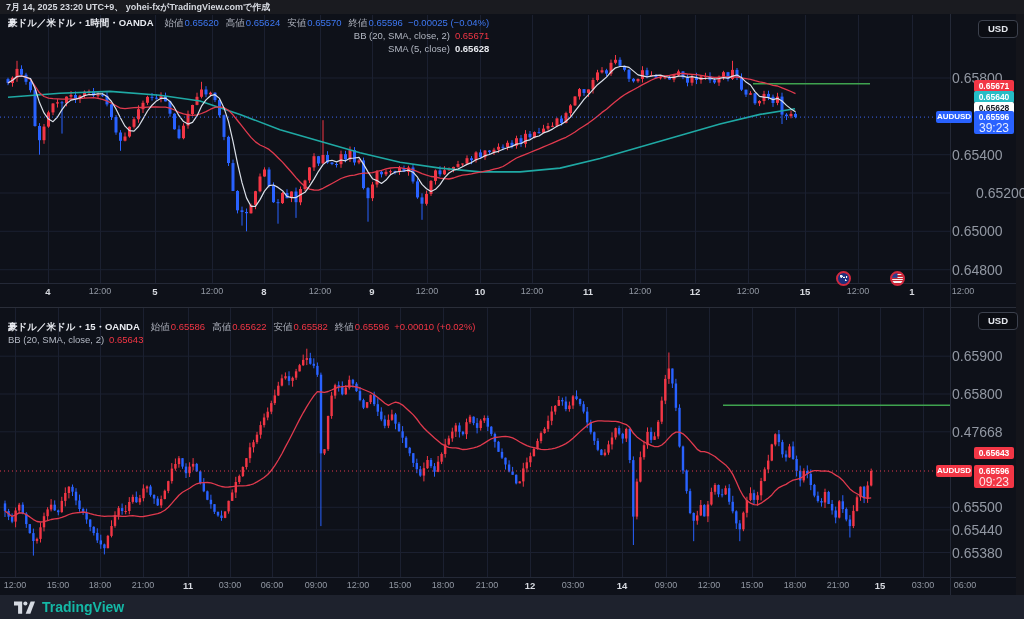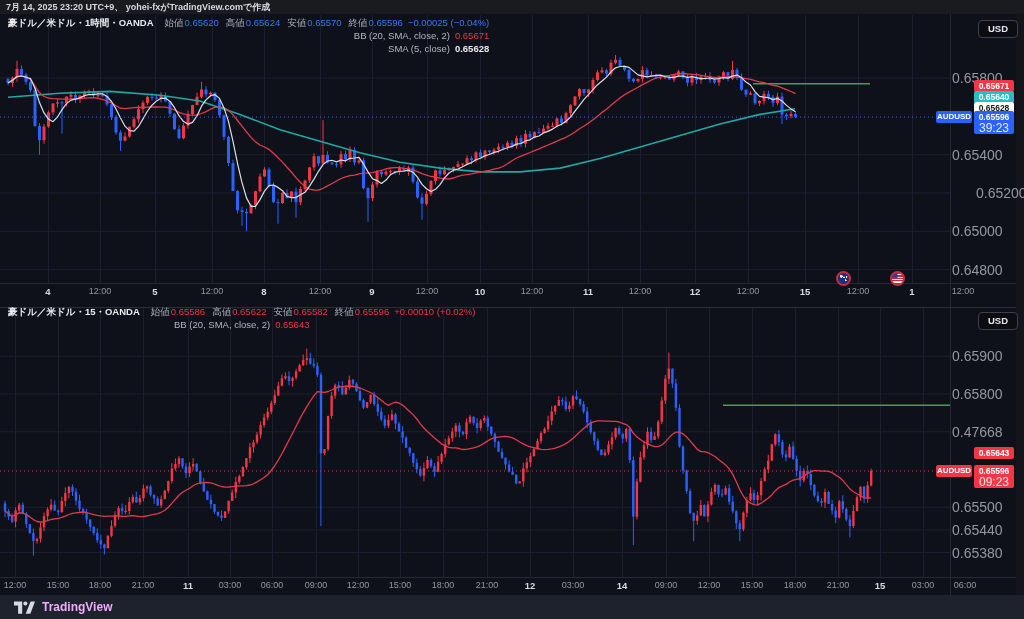--- a/index.html
+++ b/index.html
@@ -28,21 +28,21 @@
   .usd{position:absolute;left:978px;width:38px;height:16px;border:1px solid #3c414d;
        border-radius:4px;background:#0b0d13;color:#e4e7ed;font-size:9.5px;font-weight:bold;
        text-align:center;line-height:16px;z-index:6;}
   .vborder{position:absolute;left:950px;top:14px;width:1px;height:581px;background:#242937;z-index:3;}
   .hborder{position:absolute;left:0;width:1016px;height:1px;background:#242937;z-index:3;}
   .gutter{position:absolute;left:1016px;top:14px;width:8px;height:581px;background:#14151b;z-index:3;}
   .flag{position:absolute;width:15px;height:15px;border-radius:50%;box-sizing:border-box;
         border:2px solid #d2293f;overflow:hidden;z-index:5;}
   #footer{position:absolute;left:0;top:595px;width:1024px;height:24px;background:#1e222d;
           z-index:8;display:flex;align-items:center;padding-left:14px;box-sizing:border-box;}
-  #footer .brand{color:#f0abfc;font-size:12px;font-weight:bold;margin-left:7px;}
+  #footer .brand{color:#14b8a6;font-size:14px;font-weight:bold;margin-left:7px;}
 </style>
 </head>
 <body>
 
 <div id="topbar">
   <span>7月 14, 2025 23:20 UTC+9、 yohei-fxがTradingView.comで作成</span>
 </div>
 
 <svg id="chartsvg" width="1024" height="581">
     <rect x="0" y="0" width="1024" height="581" fill="#0e1119"></rect>
@@ -1034,21 +1034,21 @@
     <div class="tlab" style="left: 709px; top: 580px;">12:00</div>
     <div class="tlab" style="left: 752px; top: 580px;">15:00</div>
     <div class="tlab" style="left: 795px; top: 580px;">18:00</div>
     <div class="tlab" style="left: 838px; top: 580px;">21:00</div>
     <div class="tlab major" style="left: 880px; top: 580px;">15</div>
     <div class="tlab" style="left: 923px; top: 580px;">03:00</div>
     <div class="tlab" style="left: 965px; top: 580px;">06:00</div>
     <div class="badge" style="top: 447px; background: rgb(242, 54, 69); color: rgb(255, 255, 255); height: 12px;">0.65643</div>
     <div class="badge" style="top: 465px; background: rgb(242, 54, 69); color: rgb(255, 255, 255); height: 23px;">0.65596<span class="sub">09:23</span></div>
     <div class="symbadge" style="top: 465px; background: rgb(242, 54, 69);">AUDUSD</div>
-    <div class="legend" style="top: 305px; text-align: center;">
+    <div class="legend" style="top: 320px;">
       <div class="lrow"><span class="sym">豪ドル／米ドル・15・OANDA</span><span class="olbl">始値</span><span style="color:#f23645">0.65586</span><span class="olbl">高値</span><span style="color:#f23645">0.65622</span><span class="olbl">安値</span><span style="color:#f23645">0.65582</span><span class="olbl">終値</span><span style="color:#f23645">0.65596</span><span class="ival" style="color:#f23645">+0.00010 (+0.02%)</span></div>
       <div class="lrow"><span>BB (20, SMA, close, 2)</span><span class="ival" style="color:#f23645;">0.65643</span></div>
     </div>
     <div class="flag" style="left: 836px; top: 271px; background: radial-gradient(circle at 70% 66%, rgb(255, 255, 255) 0px, rgb(255, 255, 255) 0.7px, transparent 1.1px), radial-gradient(circle at 55% 40%, rgb(255, 255, 255) 0px, rgb(255, 255, 255) 0.7px, transparent 1.1px), radial-gradient(circle at 78% 36%, rgb(255, 255, 255) 0px, rgb(255, 255, 255) 0.7px, transparent 1.1px), radial-gradient(circle at 30% 30%, rgba(255, 255, 255, 0.9) 0px, rgba(255, 255, 255, 0.9) 1.2px, transparent 1.6px), rgb(28, 47, 124);"></div>
     <div class="flag" style="left: 890px; top: 271px; background: linear-gradient(rgb(43, 63, 140), rgb(43, 63, 140)) 0px 0px / 50% 45% no-repeat, repeating-linear-gradient(rgb(194, 39, 52) 0px, rgb(194, 39, 52) 1.2px, rgb(242, 242, 242) 1.2px, rgb(242, 242, 242) 2.4px);"></div>
   </div>
 
 <div id="footer">
   <svg width="21" height="13" viewBox="0 0 36 21">
     <path fill="#d6dae2" d="M14 21H7V7H0V0h14v21z"></path>

